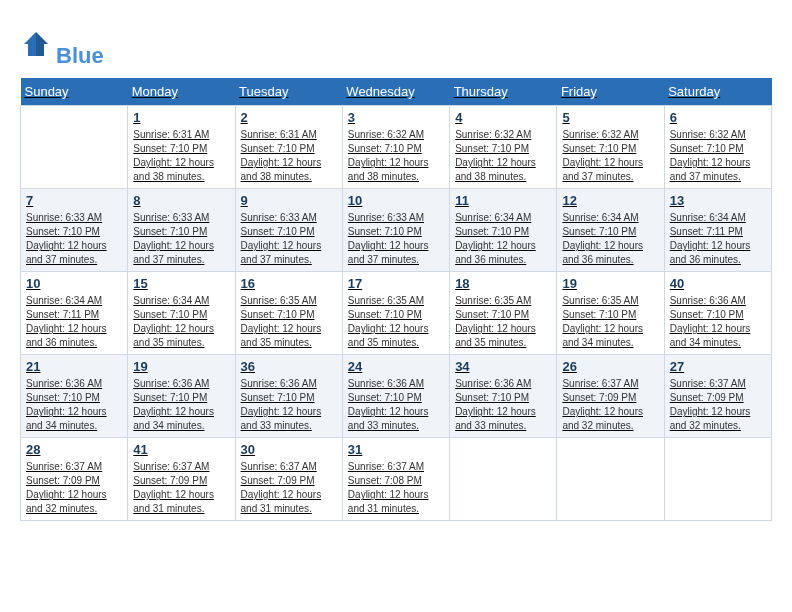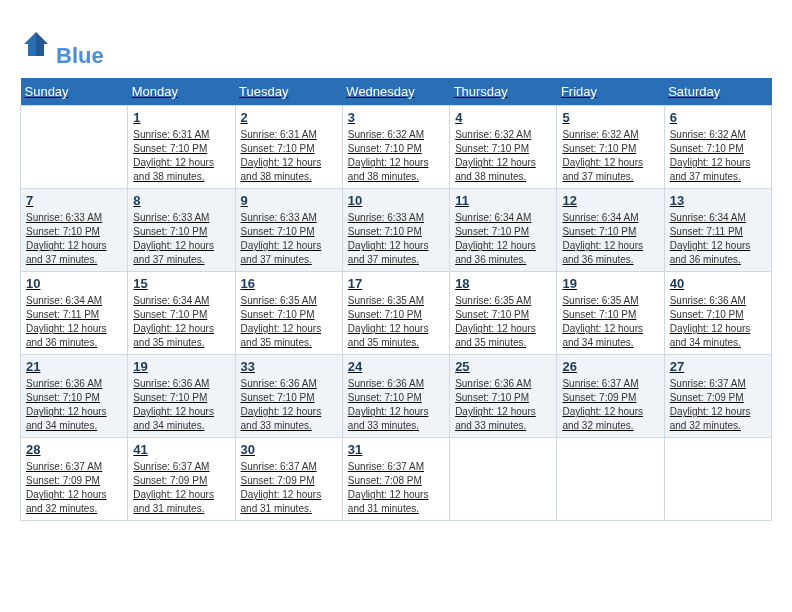--- a/index.html
+++ b/index.html
@@ -282,35 +282,35 @@
 and 34 minutes.</div>
         </td>
         <td>
           <span class="day-num">19</span>
           <div class="day-info" style="white-space: pre-line;">Sunrise: 6:36 AM
 Sunset: 7:10 PM
 Daylight: 12 hours
 and 34 minutes.</div>
         </td>
         <td>
-          <span class="day-num">33</span>
+          <span class="day-num">36</span>
           <div class="day-info" style="white-space: pre-line;">Sunrise: 6:36 AM
 Sunset: 7:10 PM
 Daylight: 12 hours
 and 33 minutes.</div>
         </td>
         <td>
           <span class="day-num">24</span>
           <div class="day-info" style="white-space: pre-line;">Sunrise: 6:36 AM
 Sunset: 7:10 PM
 Daylight: 12 hours
 and 33 minutes.</div>
         </td>
         <td>
-          <span class="day-num">25</span>
+          <span class="day-num">34</span>
           <div class="day-info" style="white-space: pre-line;">Sunrise: 6:36 AM
 Sunset: 7:10 PM
 Daylight: 12 hours
 and 33 minutes.</div>
         </td>
         <td>
           <span class="day-num">26</span>
           <div class="day-info" style="white-space: pre-line;">Sunrise: 6:37 AM
 Sunset: 7:09 PM
 Daylight: 12 hours

